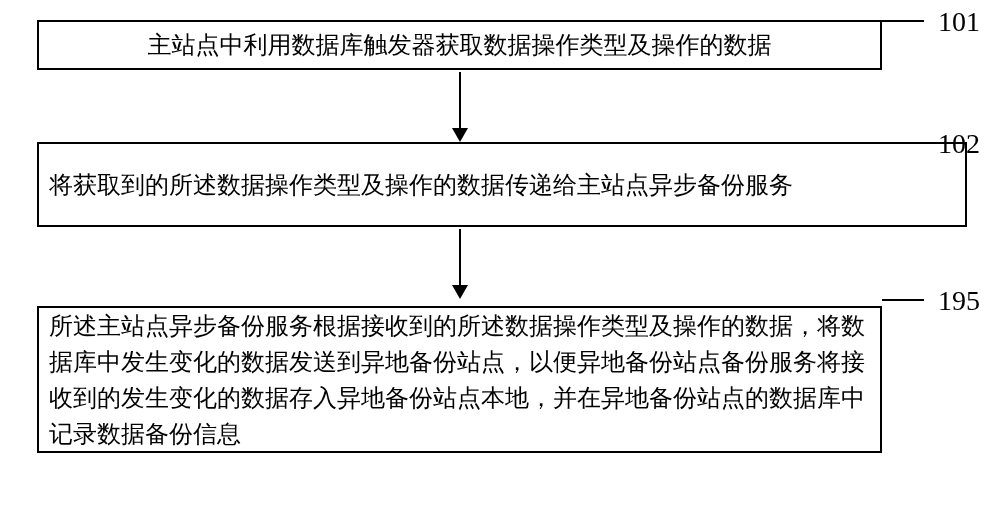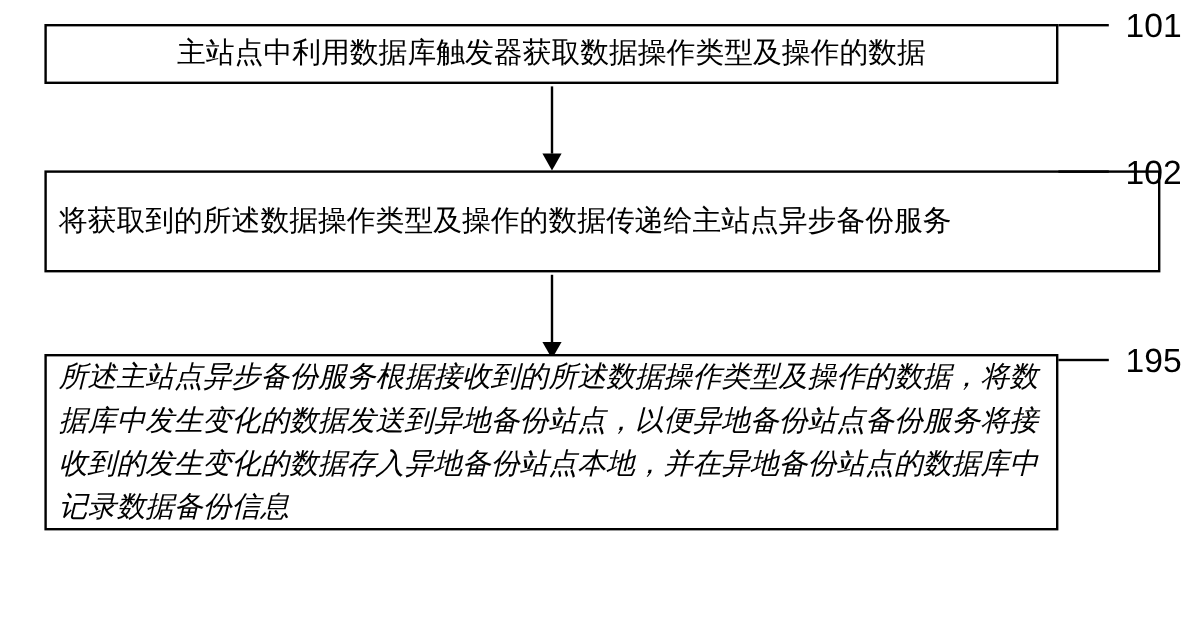--- a/index.html
+++ b/index.html
@@ -26,21 +26,21 @@
     text-align: left;
     font-size: 24px;
     line-height: 1.5;
     color: #000;
   }
   .box.center-text { justify-content: center; text-align: center; }
   .label {
     position: absolute;
     font-size: 28px;
     color: #000;
-    font-family: Liberation Sans, sans-serif;
+    font-family: Liberation Serif, serif;
   }
   .tick {
     position: absolute;
     width: 2px;
     background: #000;
   }
   .arrow-line {
     position: absolute;
     width: 2px;
     background: #000;
@@ -71,19 +71,19 @@
 
   <div class="box" style="left:37px; top:142px; width:930px; height:85px;">
     <span>将获取到的所述数据操作类型及操作的数据传递给主站点异步备份服务</span>
   </div>
   <div class="tick" style="left:882px; top:142px; height:2px; width:42px;"></div>
   <div class="label" style="left:938px; top:128px;">102</div>
 
   <div class="arrow-line" style="left:459px; top:229px; height:56px;"></div>
   <div class="arrow-head" style="left:452px; top:285px;"></div>
 
-  <div class="box" style="left:37px; top:295px; width:845px; height:147px;font-style:italic;">
+  <div class="box" style="left:37px; top:306px; width:845px; height:147px;">
     <span>所述主站点异步备份服务根据接收到的所述数据操作类型及操作的数据，将数据库中发生变化的数据发送到异地备份站点，以便异地备份站点备份服务将接收到的发生变化的数据存入异地备份站点本地，并在异地备份站点的数据库中记录数据备份信息</span>
   </div>
   <div class="tick" style="left:882px; top:299px; height:2px; width:42px;"></div>
   <div class="label" style="left:938px; top:285px;">195</div>
 
 </div>
 
 </body></html>

